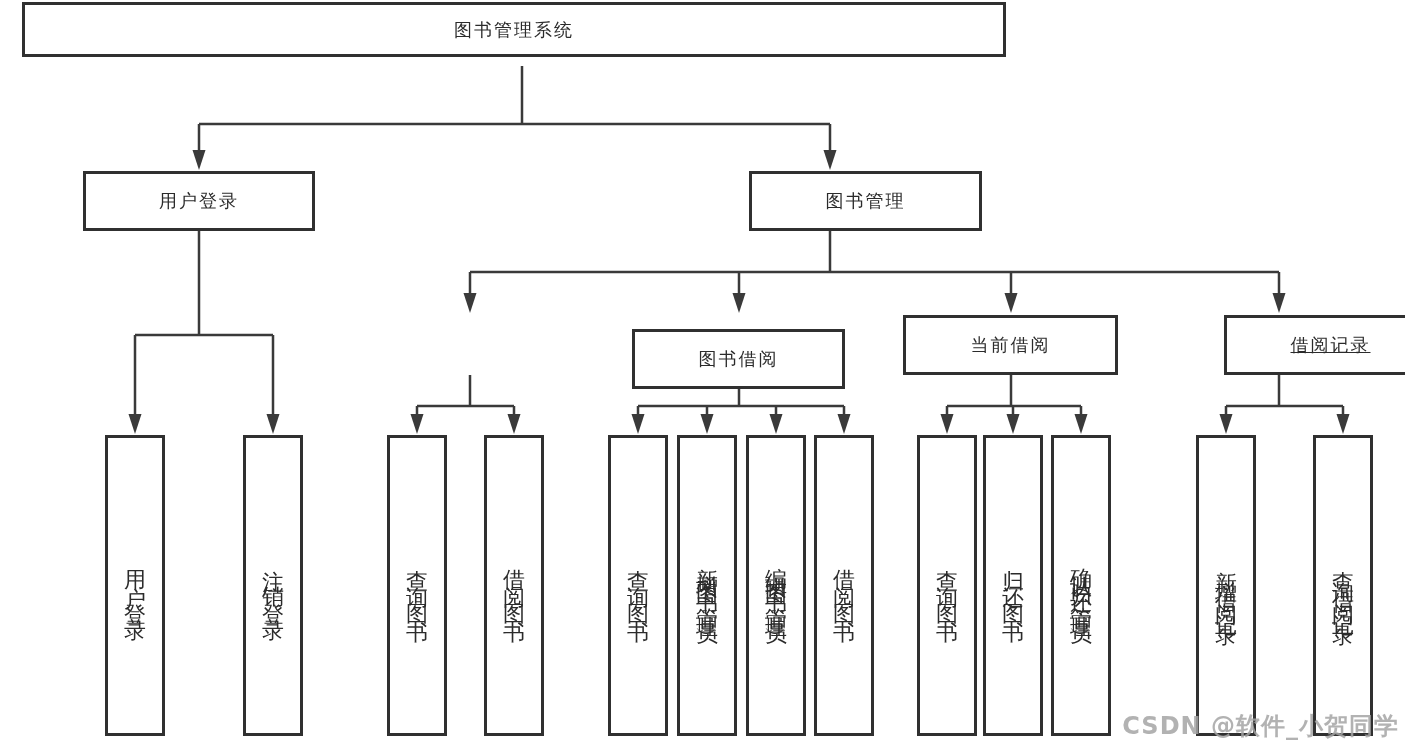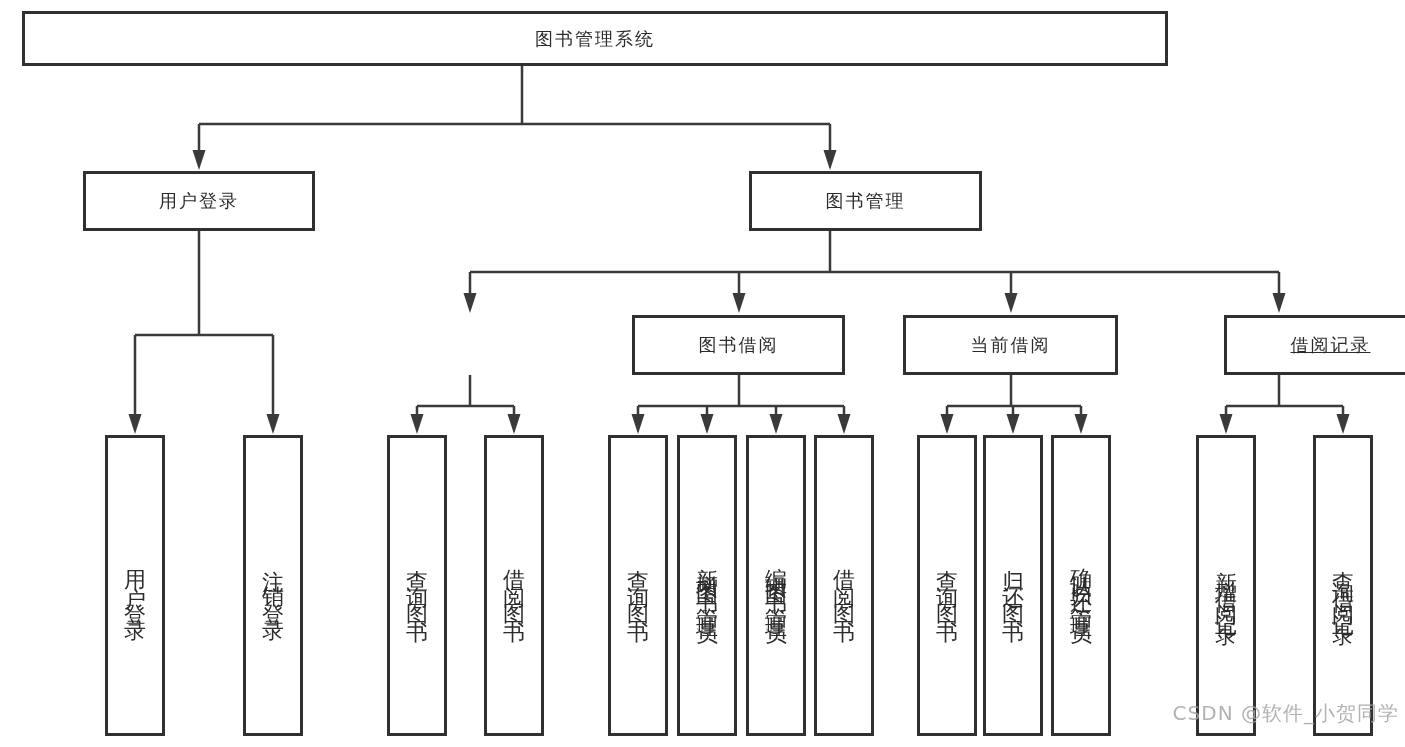--- a/index.html
+++ b/index.html
@@ -24,27 +24,27 @@
     border: 3px solid #303030;
     box-sizing: border-box;
     display: flex;
     align-items: center;
     justify-content: center;
     font-size: 18px;
     letter-spacing: 2px;
     white-space: nowrap;
   }
   
-  .n-root   { left: 22px;  top: 11px;  width: 1146px; height: 55px; }
+  .n-root   { left: 22px;  top: 2px;  width: 984px; height: 55px; }
   
   .n-login  { left: 83px;  top: 171px; width: 232px; height: 60px; }
   .n-mgmt   { left: 712px; top: 171px; width: 233px; height: 60px; margin-left: 37px; }
   
   .n-newbook { left: 363px;  top: 315px; width: 215px; height: 60px; }
-  .n-borrow  { left: 632px;  top: 315px; width: 213px; height: 60px; }
+  .n-borrow  { left: 632px;  top: 329px; width: 213px; height: 60px; }
   .n-current { left: 903px;  top: 315px; width: 215px; height: 60px; align-items: center; }
   .n-records { left: 1224px; top: 315px; width: 213px; height: 60px; text-decoration: underline; }
   
   .leaf { top: 435px; width: 60px; height: 301px; }
   .leaf .vtxt {
     writing-mode: vertical-rl;
     text-orientation: mixed;
     font-size: 22px;
     line-height: 1;
     letter-spacing: 17px;
@@ -61,25 +61,26 @@
   .l7  { left: 746px;  }
   .l8  { left: 814px;  }
   .l9  { left: 917px;  }
   .l10 { left: 983px;  }
   .l11 { left: 1051px; }
   .l12 { left: 1196px; }
   .l13 { left: 1313px; }
   #watermark {
     position: absolute;
     right: 6px;
-    bottom: 20px;
-    font-size: 20px;
+    bottom: 5px;
+    font-size: 24px;
     color: rgba(164,164,164,0.85);
     letter-spacing: 1px;
     white-space: nowrap;
+    font-weight: bold;
   }
 </style>
 </head>
 <body>
 
 <div id="canvas">
 
   <svg id="connectors" viewBox="0 0 1405 747" xmlns="http://www.w3.org/2000/svg">
     <path fill="none" stroke="#3a3a3a" stroke-width="2.5" d="
       M522 66 V124 M199 124 H830 M199 124 V152 M830 124 V152

